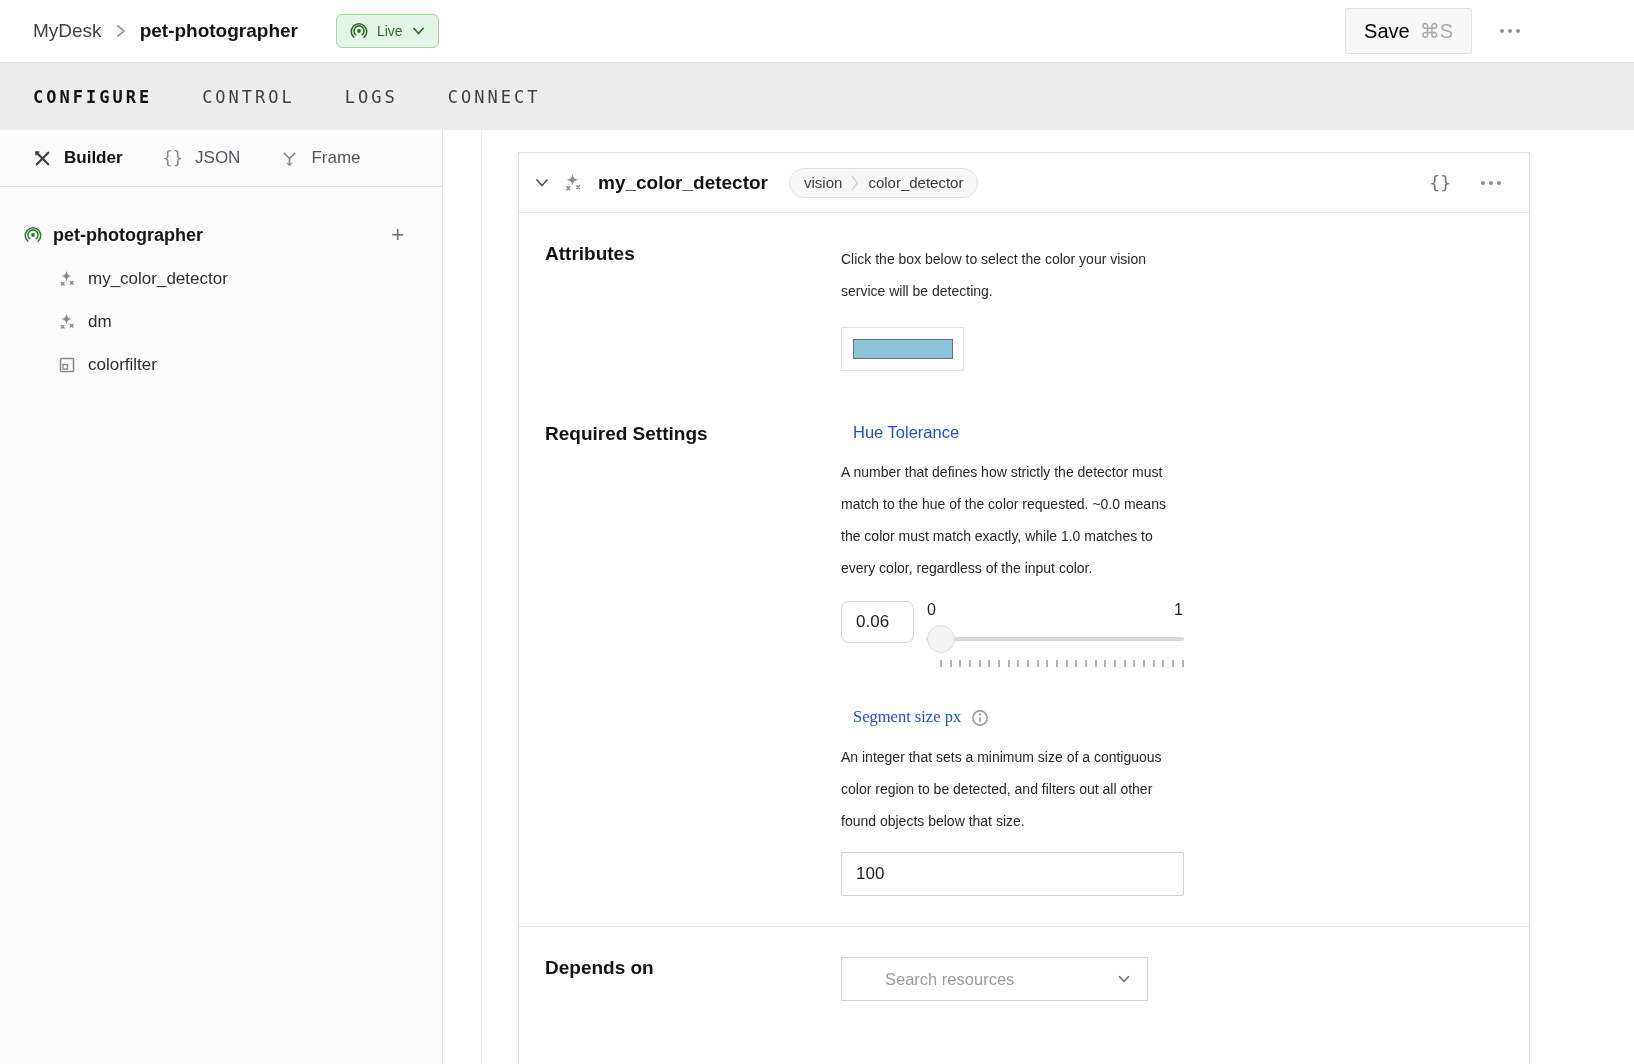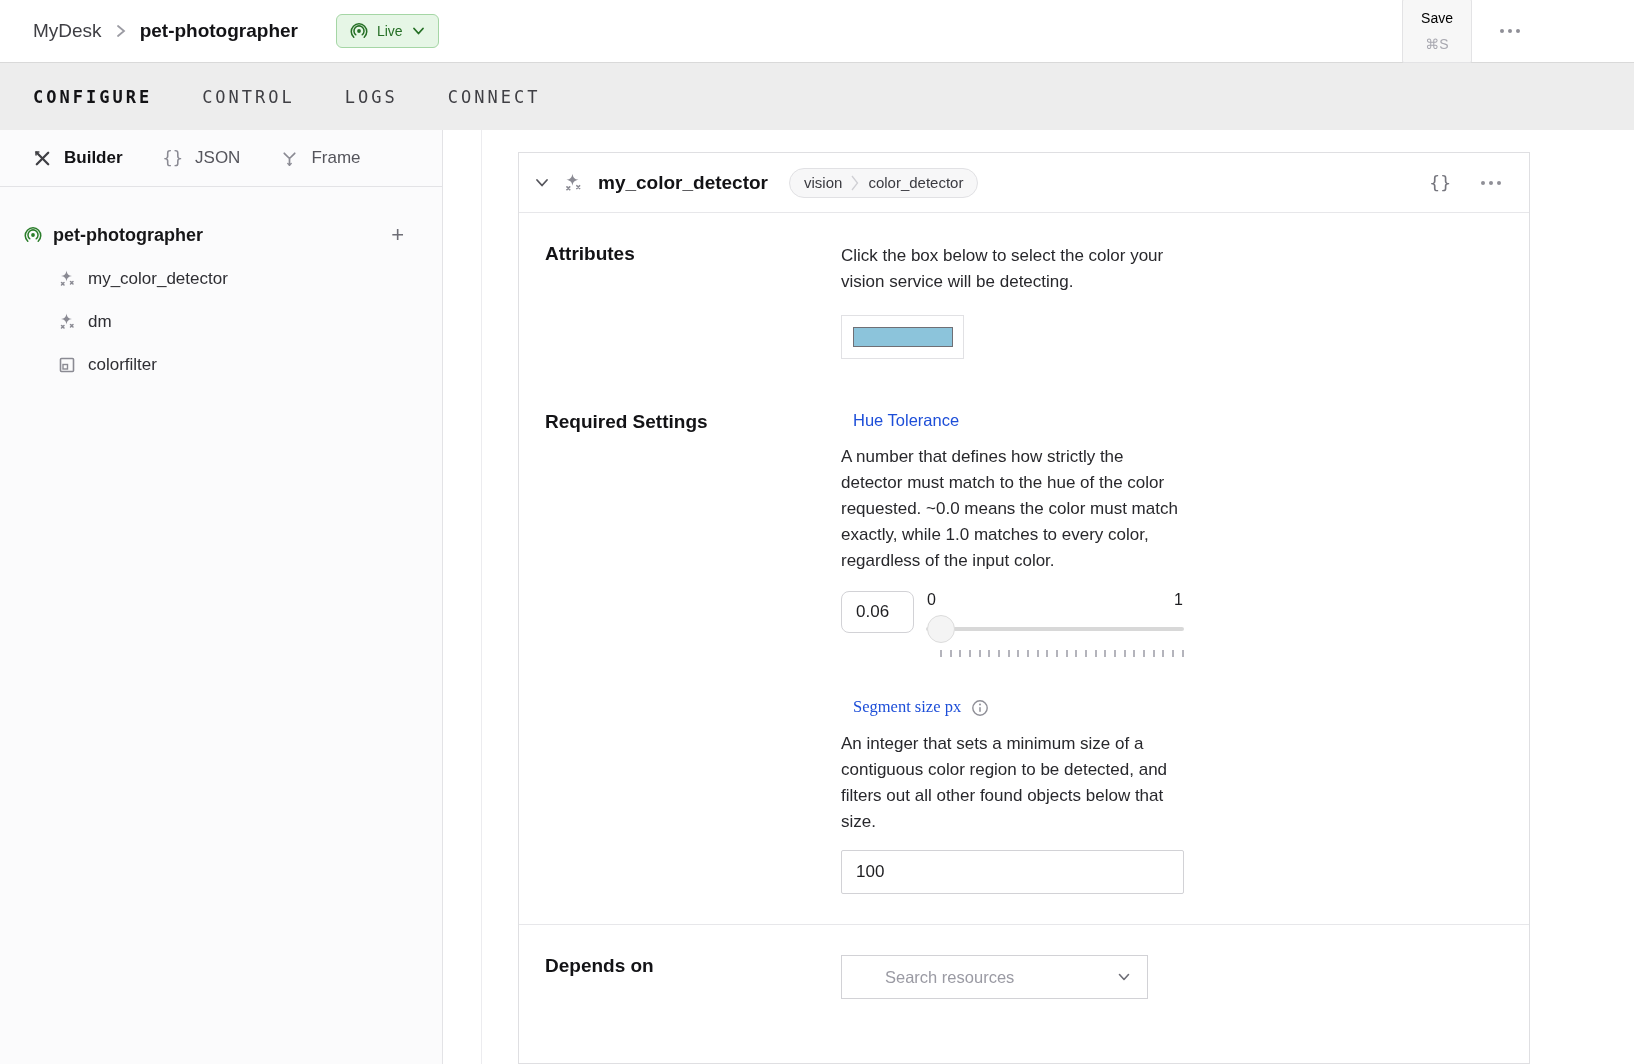--- a/index.html
+++ b/index.html
@@ -10,21 +10,21 @@
   .top-header { height:62px; display:flex; align-items:center; padding-left:33px; background:#fff; }
   .breadcrumb { display:flex; align-items:center; gap:13px; font-size:19px; }
   .crumb-parent { color:#3f3f44; cursor:pointer; }
   .crumb-sep { color:#9b9ba3; display:flex; }
   .crumb-current { font-weight:bold; color:#131316; }
   .live-badge { margin-left:38px; display:flex; align-items:center; gap:9px;
     background:#e6f6e6; border:1px solid #a5d6a5; border-radius:6px;
     padding:7px 13px; color:#256f25; font-size:14px; cursor:pointer; }
   .header-right { margin-left:auto; display:flex; align-items:center; gap:26px; margin-right:112px; }
   .save-button { display:flex; align-items:center; gap:10px; background:#f7f7f7;
-    border:1px solid #e3e3e5; border-radius:2px; padding:10px 18px; font-size:14px; cursor:pointer;flex-direction:column; }
+    border:1px solid #e3e3e5; border-radius:2px; padding:10px 18px; font-size:20px; cursor:pointer; }
   .save-shortcut { color:#a8a8b0; }
   .dots { display:flex; gap:4px; cursor:pointer; padding:6px 2px; }
   .dots i { width:4px; height:4px; border-radius:50%; background:#8f8f97; display:block; }
 
   
   .nav-tabs { height:68px; background:#ededed; border-top:1px solid #d9d9d9;
     display:flex; align-items:center; padding-left:33px; gap:50px;
     font-family:"DejaVu Sans Mono", monospace; font-size:17px; letter-spacing:3px; color:#3f3f44; }
   .nav-tab { cursor:pointer; }
   .nav-tab.active { font-weight:bold; color:#131316; }
@@ -55,21 +55,21 @@
   .badge-pill { margin-left:10px; height:30px; display:flex; align-items:center; gap:9px;
     border:1px solid #e1e1e4; background:#f7f7f8; border-radius:15px; padding:0 14px;
     font-size:15px; color:#3a3a40; }
   .card-header-right { margin-left:auto; display:flex; align-items:center; gap:28px; }
   .braces-btn { font-family:"DejaVu Sans Mono", monospace; font-size:18px; color:#75757d; cursor:pointer; }
 
   .card-body { padding:30px 26px 0; }
   .row { display:grid; grid-template-columns:296px 1fr; }
   .section-heading { font-weight:bold; font-size:19px; color:#131316; }
   .content-col { width:343px; }
-  .desc { font-size:17px; line-height:26px; color:#28282c; max-width:338px; }
+  .desc { font-size:14px; line-height:32px; color:#28282c; max-width:338px; }
   .field-label { font-size:16.5px; color:#1d4ed8;margin-left:12px; }
 
   .color-box { margin-top:20px; width:123px; height:44px; border:1px solid #e1e1e4;
     background:#fff; display:flex; align-items:center; justify-content:center; cursor:pointer; }
   .color-swatch { width:100px; height:20px; border:1px solid #6f6f75; }
 
   .row-required { margin-top:52px; }
   .hue-desc { margin-top:14px; }
   .slider-row { margin-top:17px; display:flex; gap:12px; }
   .num-input { width:73px; height:42px; border:1px solid #d2d2d6; border-radius:8px;

